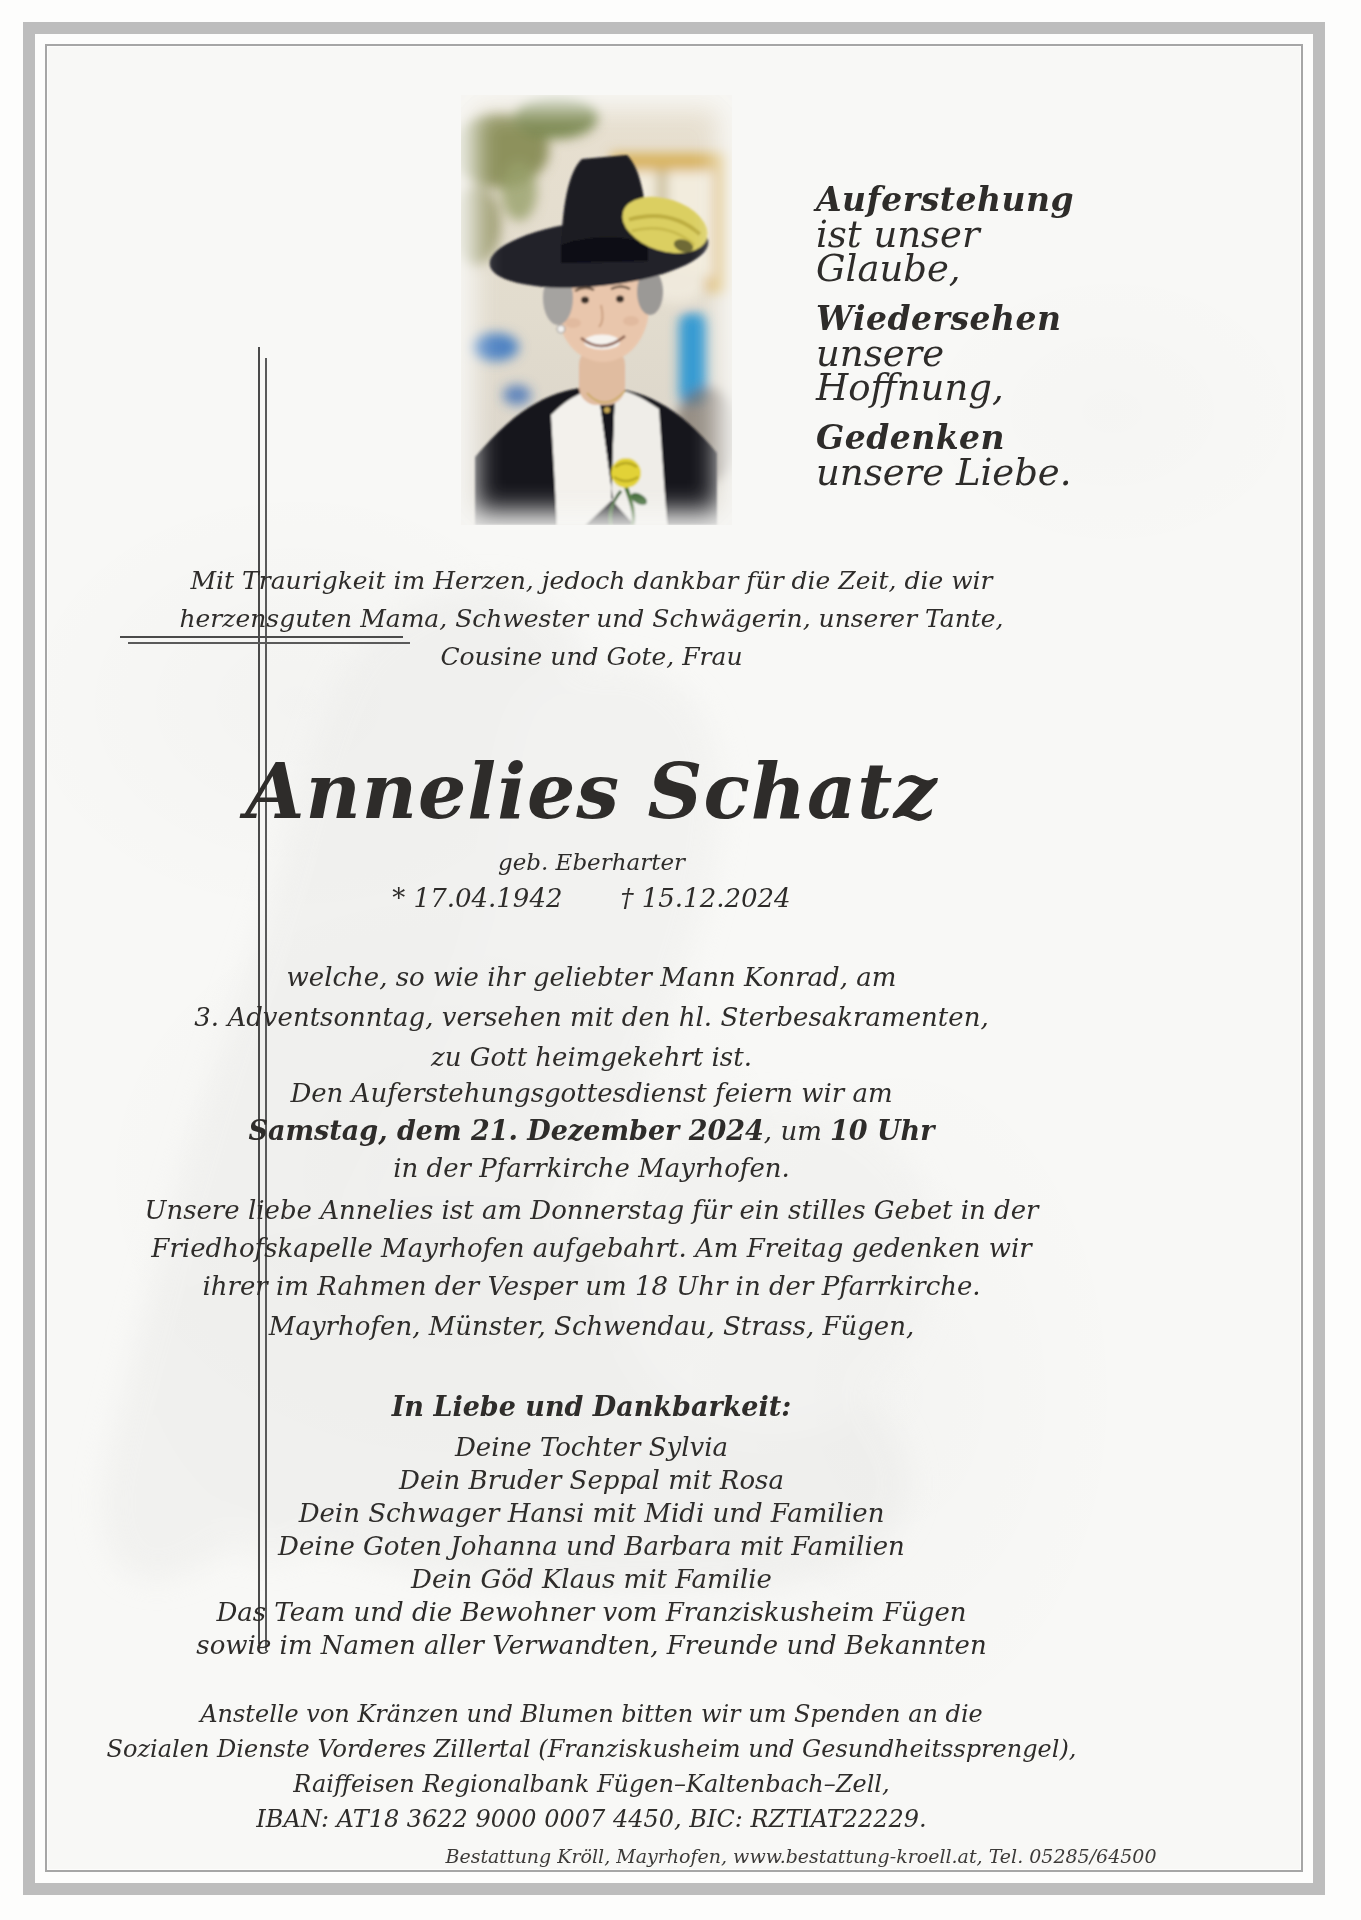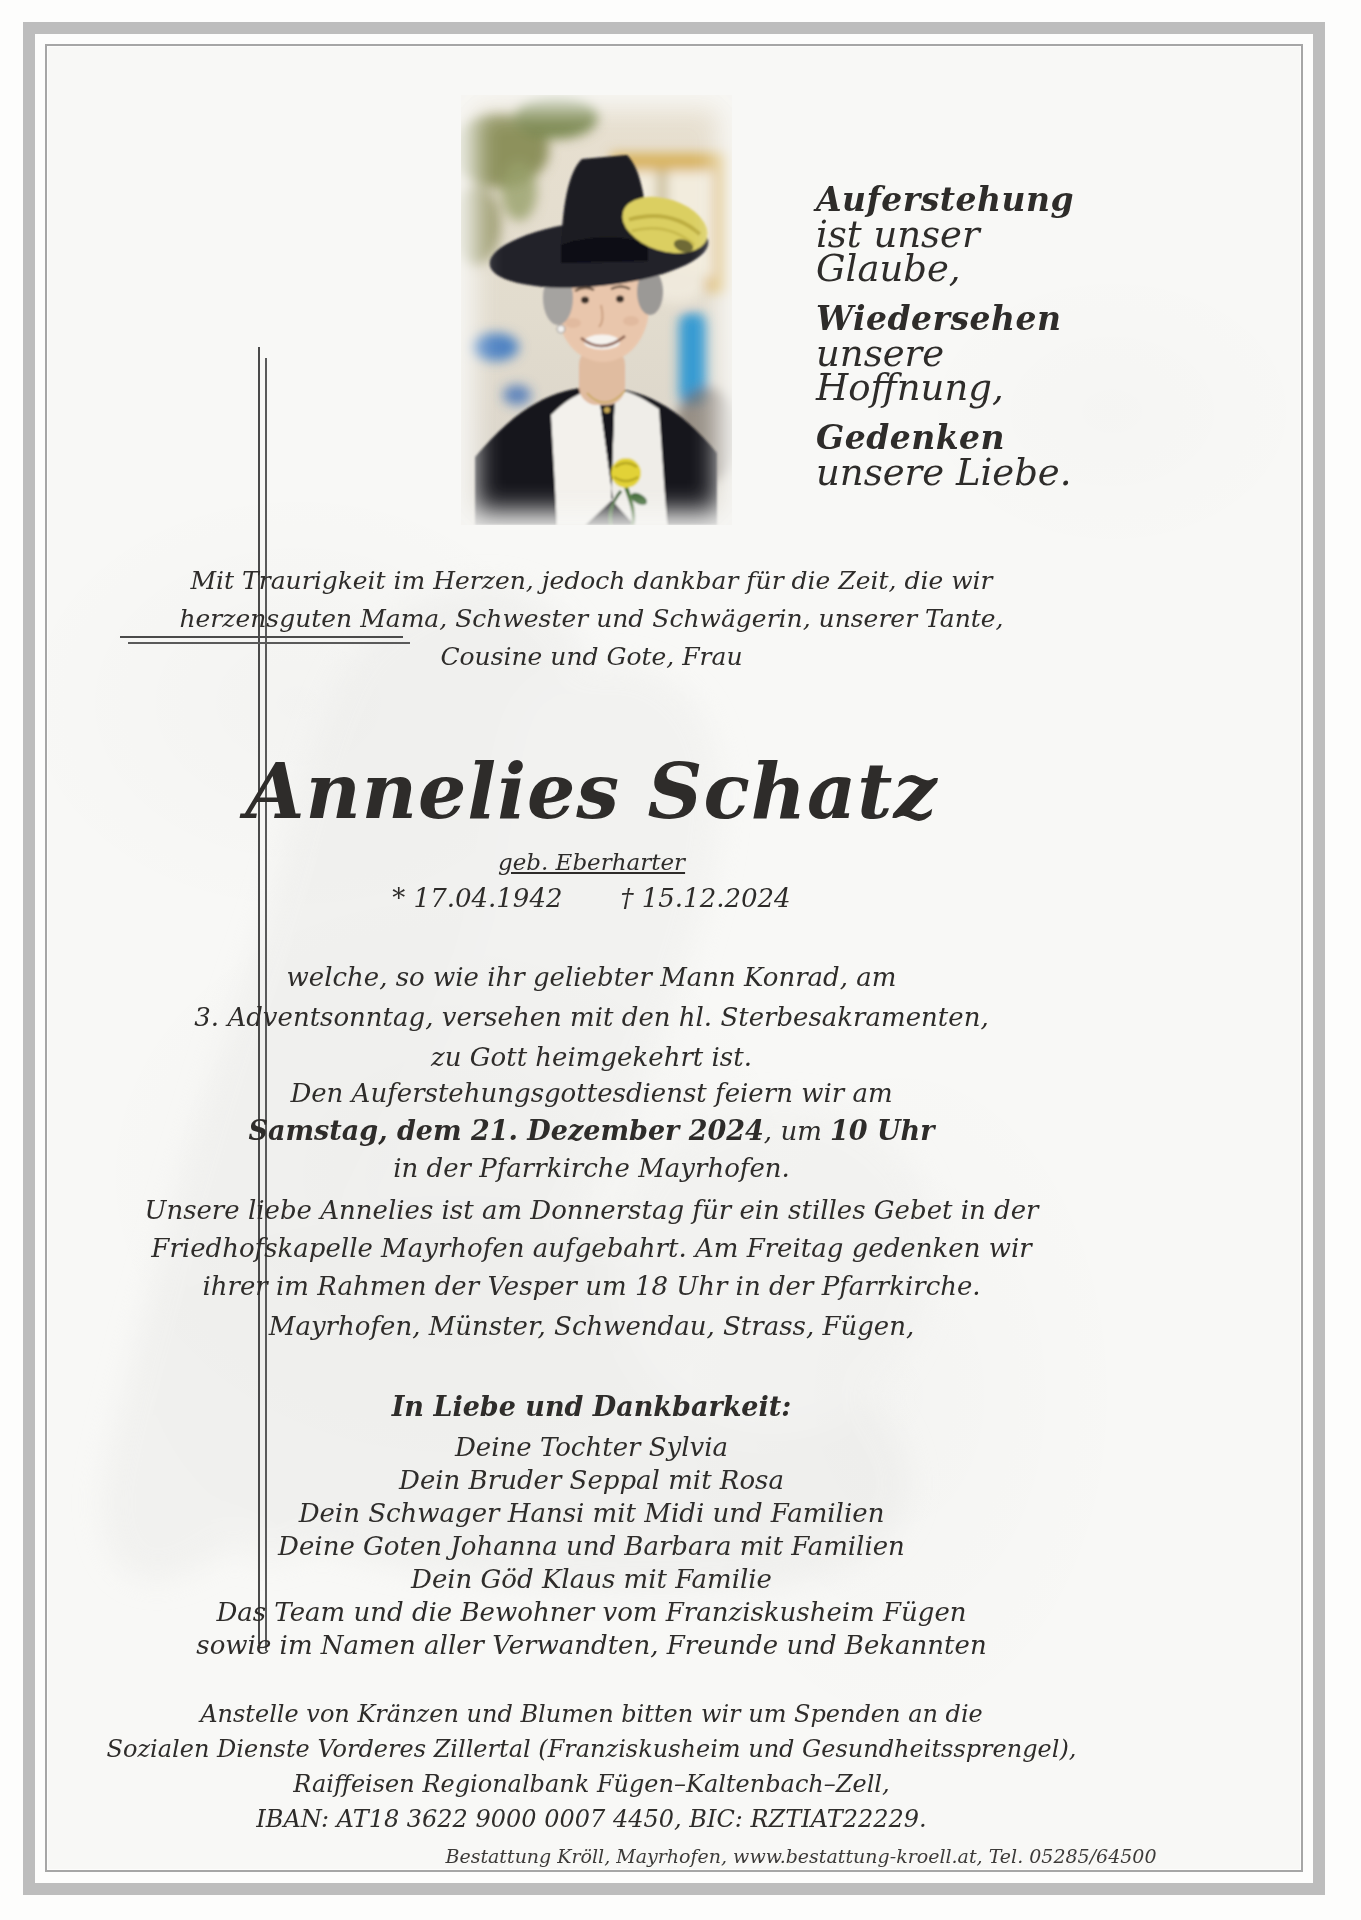--- a/index.html
+++ b/index.html
@@ -50,21 +50,21 @@
     box-shadow:inset 0 0 26px 14px rgba(248,248,246,.95);
   }
   
   .verse{position:absolute;left:768px;top:135px;width:260px;font-style:italic;}
   .verse .emph{font-weight:700;font-size:33px;line-height:36px;letter-spacing:.5px;}
   .verse .plain{font-size:37px;line-height:34px;margin-bottom:15px;}
   
   .cblock{position:absolute;left:0;width:1087px;text-align:center;font-style:italic;}
   .intro{top:515px;font-size:25px;line-height:38px;}
   .name{top:690px;font-size:76px;line-height:1;font-weight:700;letter-spacing:1px;margin-top:17px;}
-  .maiden{top:802px;font-size:23px;text-decoration:underline;}
+  .maiden{top:802px;font-size:23px;}
   .dates{top:836px;font-size:26px;}
   .dates .gap{display:inline-block;width:58px;}
   .passing{top:910px;font-size:26px;line-height:40px;text-align:center;}
   .service{top:1028px;font-size:26px;line-height:37px;}
   .service .b{font-weight:700;font-size:27px;}
   .wake{top:1144px;font-size:26px;line-height:38px;}
   .places{top:1260px;font-size:26px;line-height:38px;}
   .gratitude-head{top:1344px;font-size:27px;font-weight:700;}
   .mourners{top:1384px;font-size:26px;line-height:33px;}
   .donation{top:1650px;font-size:24px;line-height:35px;}

